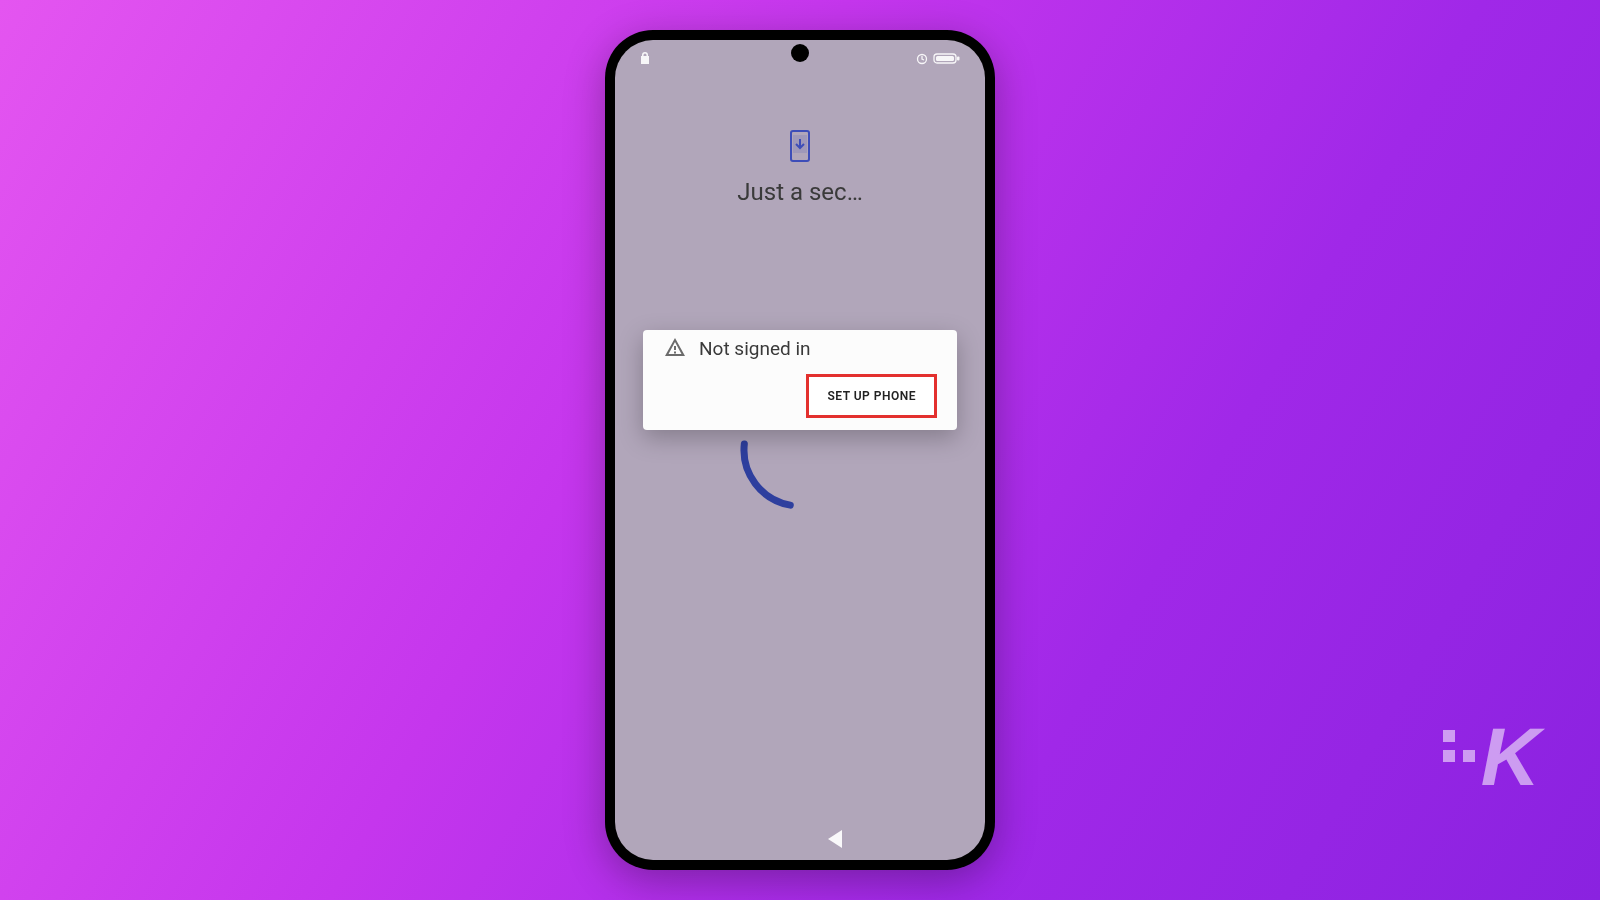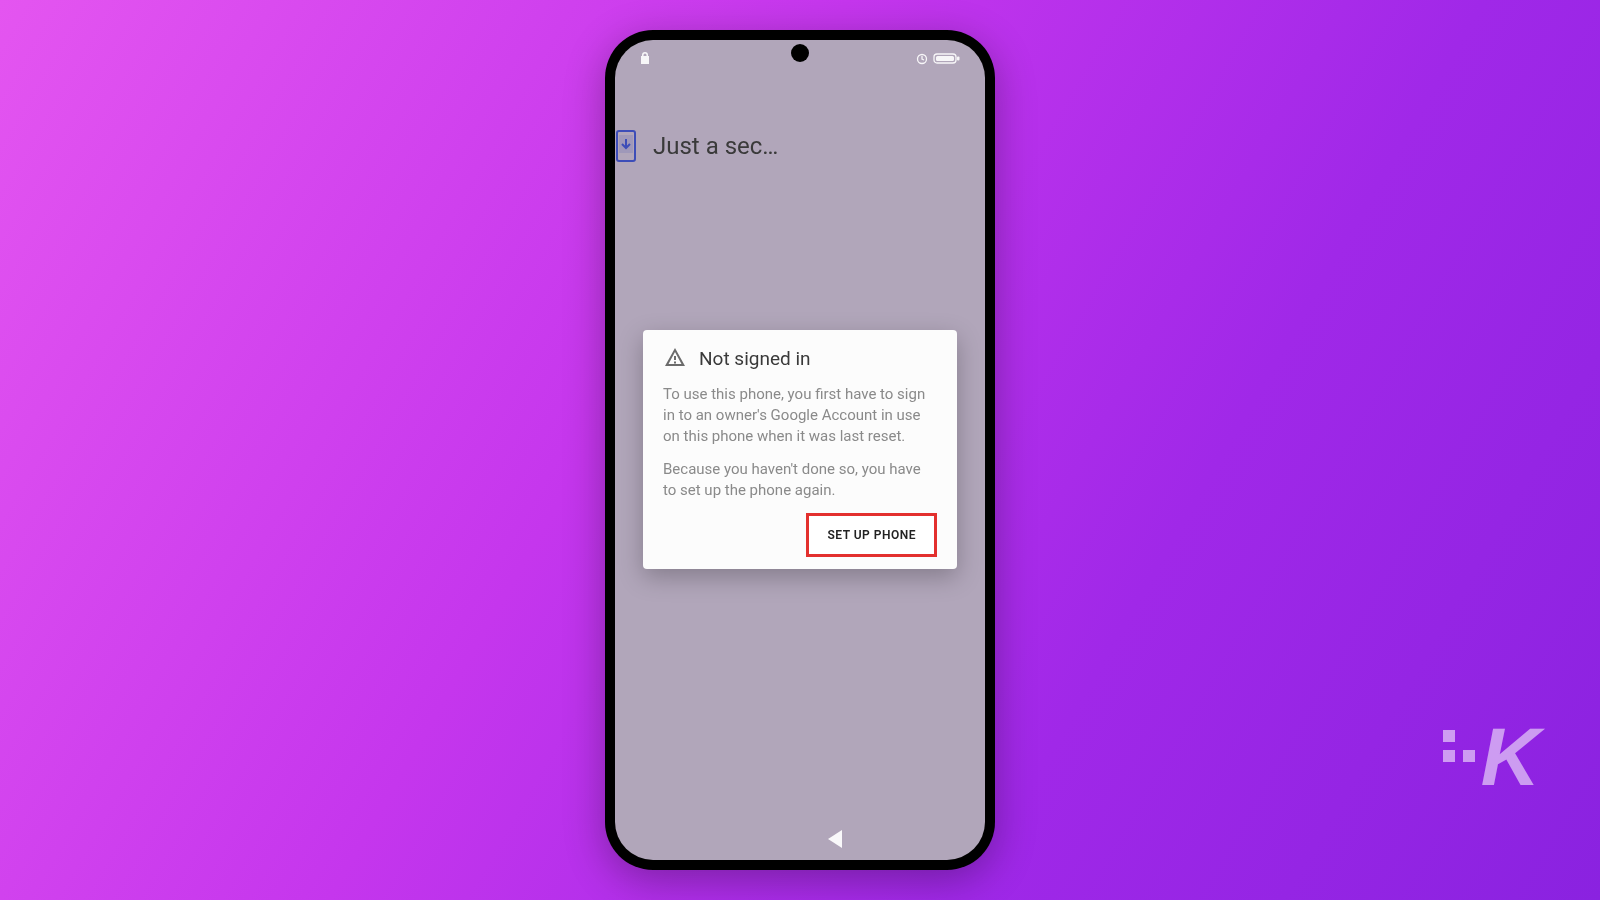--- a/index.html
+++ b/index.html
@@ -61,21 +61,21 @@
     }
     .lock-icon-svg, .alarm-icon-svg, .battery-icon-svg {
       fill: rgba(255,255,255,0.9);
     }
     .header-area {
       position: absolute;
       top: 90px;
       left: 0;
       right: 0;
       display: flex;
-      flex-direction: row;
+      flex-direction: column;
       align-items: center;
       gap: 16px;
     }
     .phone-icon-box {
       width: 22px;
       height: 32px;
       position: relative;
     }
     .page-title {
       font-size: 24px;
@@ -96,21 +96,21 @@
       height: 100%;
     }
     .dialog {
       position: absolute;
       top: 290px;
       left: 28px;
       right: 28px;
       background: #fcfcfc;
       border-radius: 4px;
       box-shadow: 0 8px 24px rgba(0,0,0,0.25);
-      padding: 16px 20px 12px 20px;
+      padding: 6px 20px 12px 20px;
       z-index: 20;
     }
     .dialog-header {
       display: flex;
       align-items: center;
       gap: 12px;
       margin-bottom: 14px;
     }
     .warning-icon-svg {
       width: 24px;
@@ -237,24 +237,20 @@
 
     <div class="dialog">
       <div class="dialog-header">
         <svg class="warning-icon-svg" viewBox="0 0 24 24">
           <path d="M12 2 L22 20 H2 Z M12 6 L5.5 18 H18.5 Z" fill="#6b6b6b"></path>
           <rect x="11" y="10" width="2" height="4" fill="#6b6b6b"></rect>
           <rect x="11" y="15.5" width="2" height="2" fill="#6b6b6b"></rect>
         </svg>
         <div class="dialog-title">Not signed in</div>
       </div>
-      <div class="dialog-body">
-        <p>To use this phone, you first have to sign in to an owner's Google Account in use on this phone when it was last reset.</p>
-        <p>Because you haven't done so, you have to set up the phone again.</p>
-      </div>
       <div class="dialog-actions">
         <button class="setup-button">SET UP PHONE</button>
       </div>
     </div>
 
     <div class="nav-bar">
       <div class="nav-back"></div>
     </div>
 
   </div>

